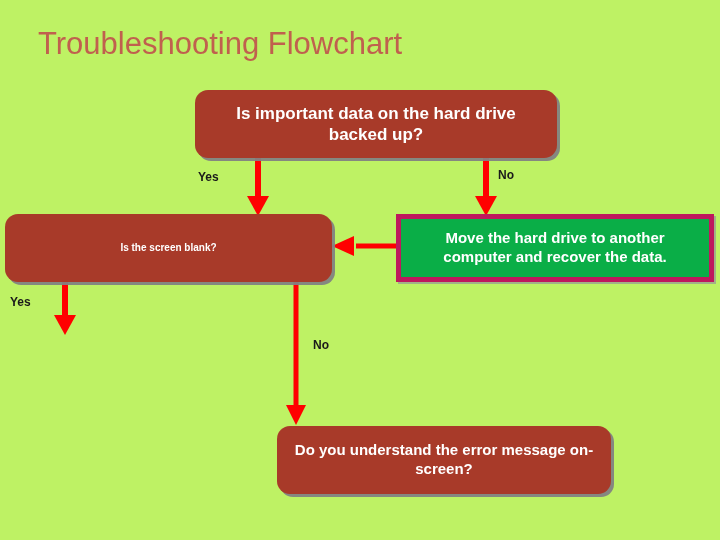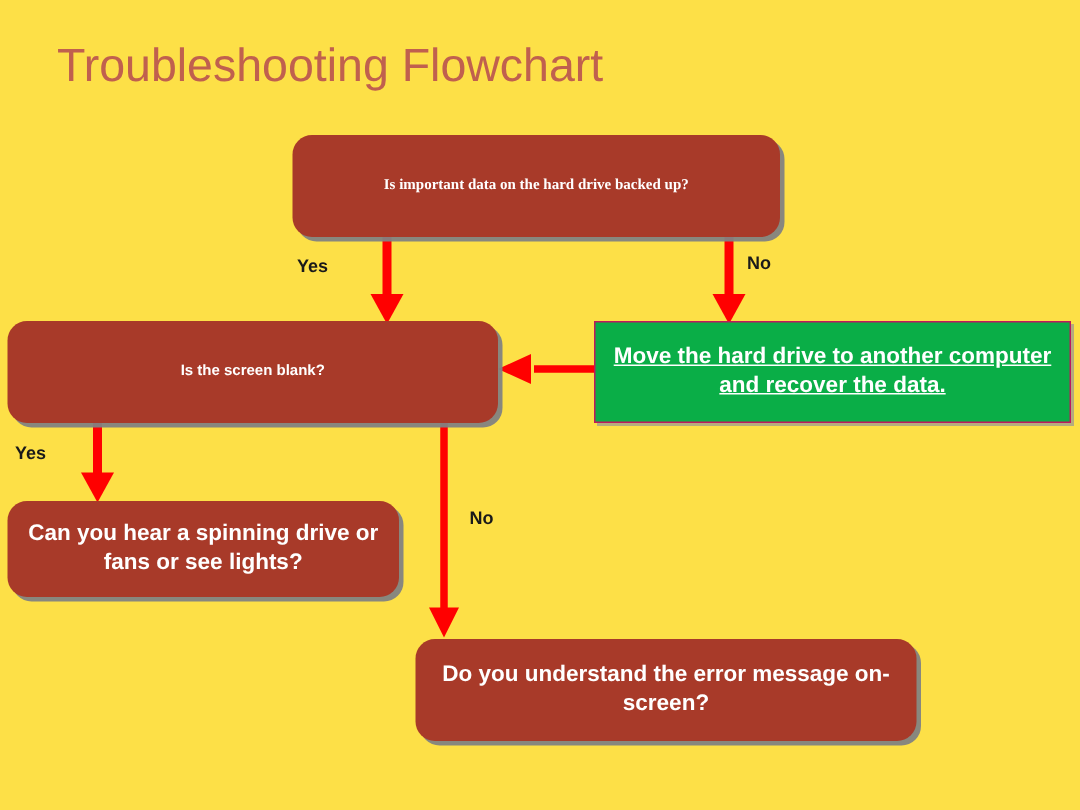--- a/index.html
+++ b/index.html
@@ -10,21 +10,21 @@
   body {
     width: 720px;
     height: 540px;
     font-family: "Liberation Sans", sans-serif;
     overflow: hidden;
   }
   #canvas {
     position: relative;
     width: 720px;
     height: 540px;
-    background: #fde047;
+    background: #bef264;
   }
 
   
   .title {
     position: absolute;
     left: 38px;
     top: 26px;
     font-size: 31px;
     font-weight: normal;
     color: #c0604e;
@@ -45,27 +45,26 @@
     line-height: 1.25;
     padding: 4px 10px;
   }
   .node-rounded {
     background: #a83a29;
     border-radius: 13px;
     box-shadow: 3px 3px 0 0 rgba(130,130,130,0.95);
   }
   .node-rect {
     background: #0aae47;
-    border: 1px solid #be185d;
+    border: 5px solid #be185d;
     border-radius: 0;
     box-shadow: 2px 2px 0 0 rgba(150,150,150,0.7);
-    text-decoration: underline;
   }
 
-  #box-backup   { left: 195px; top: 90px;  width: 325px; height: 68px;  font-size: 10px; font-family: Liberation Serif, serif; }
+  #box-backup   { left: 195px; top: 90px;  width: 362px; height: 68px;  font-size: 17px; }
   #box-screen   { left: 5px;   top: 214px; width: 327px; height: 68px;  font-size: 10px; }
   #box-recover  { left: 396px; top: 214px; width: 318px; height: 68px;  font-size: 15px; }
   #box-spinning { left: 5px;   top: 334px; width: 261px; height: 64px;  font-size: 15px; }
   #box-error    { left: 277px; top: 426px; width: 334px; height: 68px;  font-size: 15px; }
 
   
   .edge-label {
     position: absolute;
     color: #1a1a1a;
     font-weight: bold;
@@ -122,21 +121,20 @@
       <polygon points="13,144 3,124 23,124" fill="#ff0000"></polygon>
     </svg>
   </div>
 
   <div class="node node-rounded" id="box-backup">Is important data on the hard drive backed up?</div>
 
   <div class="node node-rounded" id="box-screen">Is the screen blank?</div>
 
   <div class="node node-rect" id="box-recover">Move the hard drive to another computer and recover the data.</div>
 
-  <div class="node node-rounded" id="box-spinning">Can you hear a spinning drive or fans or see lights?</div>
 
   <div class="node node-rounded" id="box-error">Do you understand the error message on-screen?</div>
 
   <div class="edge-label" id="label-yes-1">Yes</div>
 
   <div class="edge-label" id="label-no-1">No</div>
 
   <div class="edge-label" id="label-yes-2">Yes</div>
 
   <div class="edge-label" id="label-no-2">No</div>

